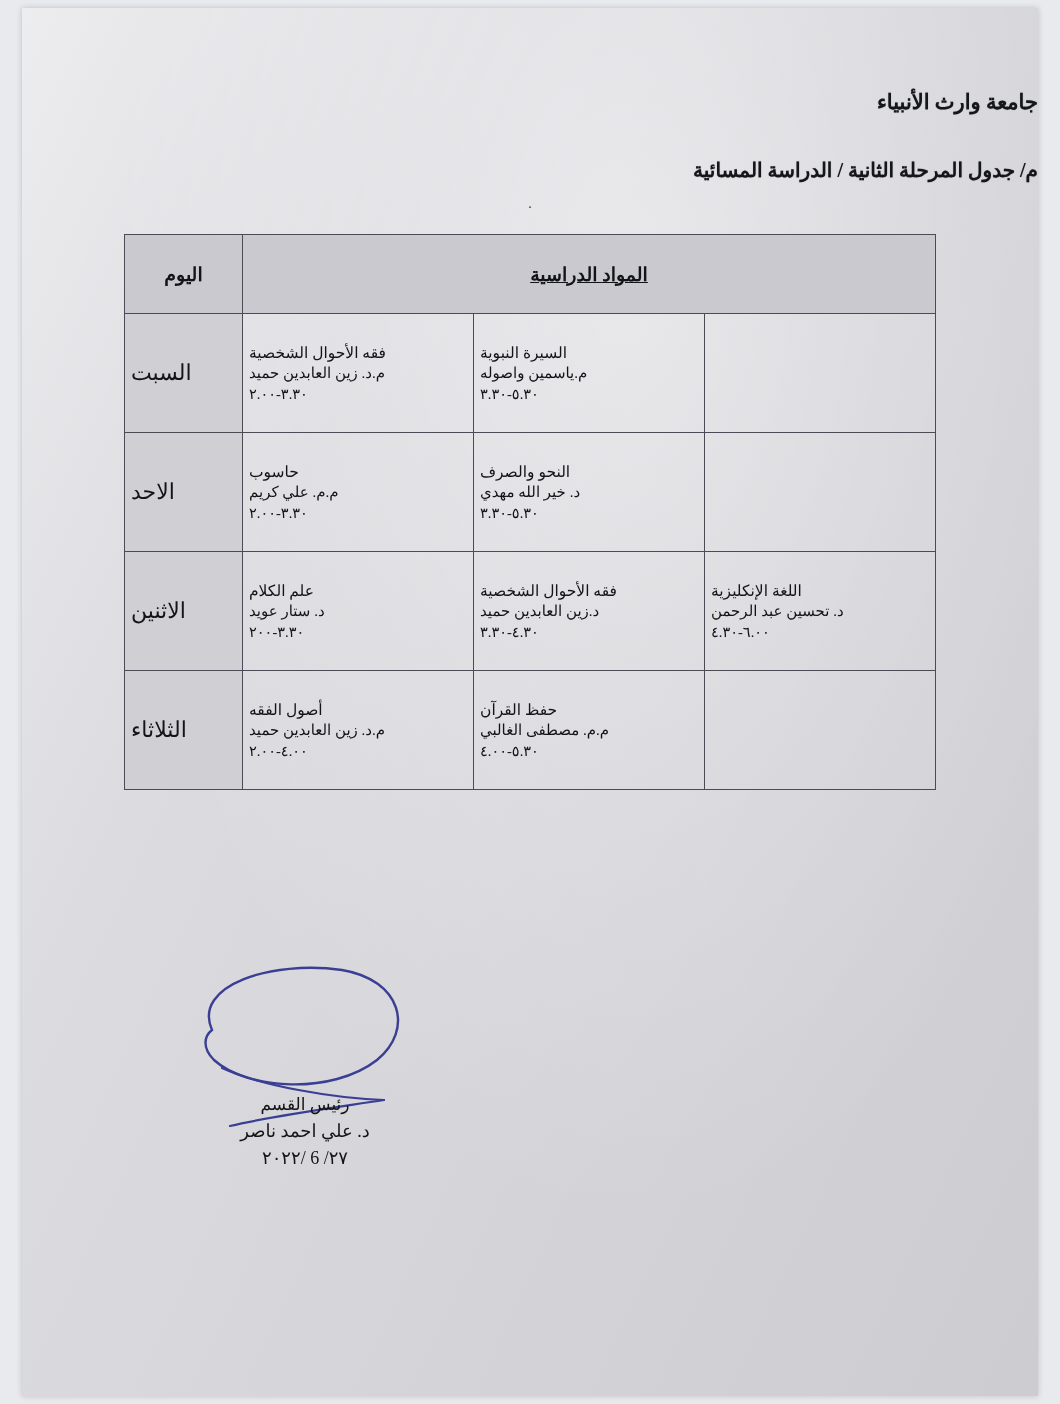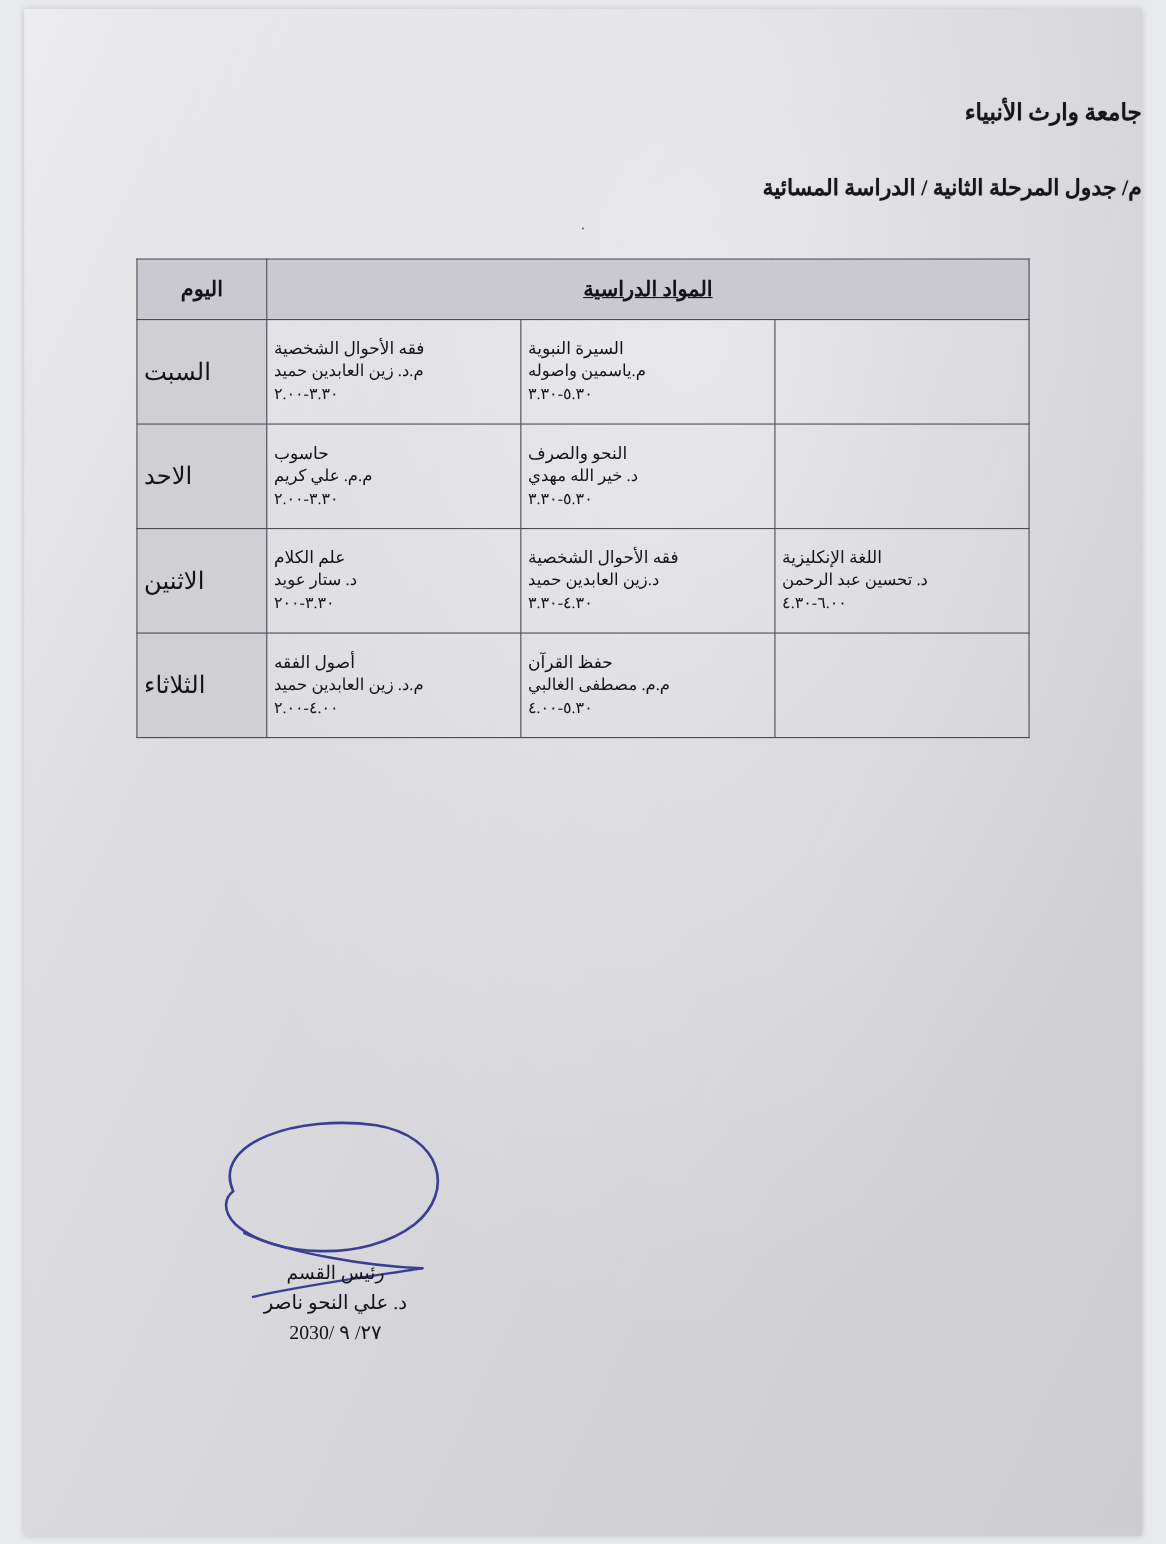--- a/index.html
+++ b/index.html
@@ -55,21 +55,21 @@
     width: 812px;
   }
   table.schedule {
     border-collapse: collapse;
     width: 100%;
     table-layout: fixed;
   }
   table.schedule td, table.schedule th {
     border: 1px solid #4b4b56;
     vertical-align: middle;
-    padding: 8px 6px;
+    padding: 20px 6px;
     color: #131418;
   }
   .hdr-day {
     width: 105px;
     text-align: center;
     font-weight: bold;
     font-size: 19px;
     background: #c9c9cf;
     height: 38px;
   }
@@ -93,21 +93,21 @@
     height: 78px;
   }
   .slot .s-title { display: block; }
   .slot .s-teacher { display: block; font-size: 15px; }
   .slot .s-time { display: block; font-size: 14.5px; letter-spacing: 0.5px; }
 
   
   .sig-area {
     position: absolute;
     left: 130px;
-    top: 985px;
+    top: 932px;
     width: 340px;
     height: 260px;
   }
   .sig-svg { position: absolute; left: 0; top: 0; }
   .sig-text {
     position: absolute;
     left: 38px;
     top: 152px;
     text-align: center;
     width: 230px;
@@ -216,18 +216,18 @@
   </div>
 
   <div class="sig-area">
     <svg class="sig-svg" width="340" height="260" viewBox="0 0 340 260">
       <path d="M60 90 C 40 45, 120 20, 190 30 C 250 40, 262 90, 225 120 C 180 155, 95 150, 62 120 C 50 108, 52 96, 60 90 Z" fill="none" stroke="#3b3f93" stroke-width="2.4" stroke-linecap="round"></path>
       <path d="M70 128 C 110 146, 180 158, 232 160" fill="none" stroke="#3b3f93" stroke-width="2.2" stroke-linecap="round"></path>
       <path d="M232 160 C 180 168, 120 176, 78 186" fill="none" stroke="#3b3f93" stroke-width="2.2" stroke-linecap="round"></path>
     </svg>
     <div class="sig-text">
       <div class="l1">رئيس القسم</div>
-      <div class="l2">د. علي النحو ناصر</div>
-      <div class="l3">٢٧/ ٩ /2030</div>
+      <div class="l2">د. علي احمد ناصر</div>
+      <div class="l3">٢٧/ 6 /٢٠٢٢</div>
     </div>
   </div>
 
 </div>
 
 </body></html>

